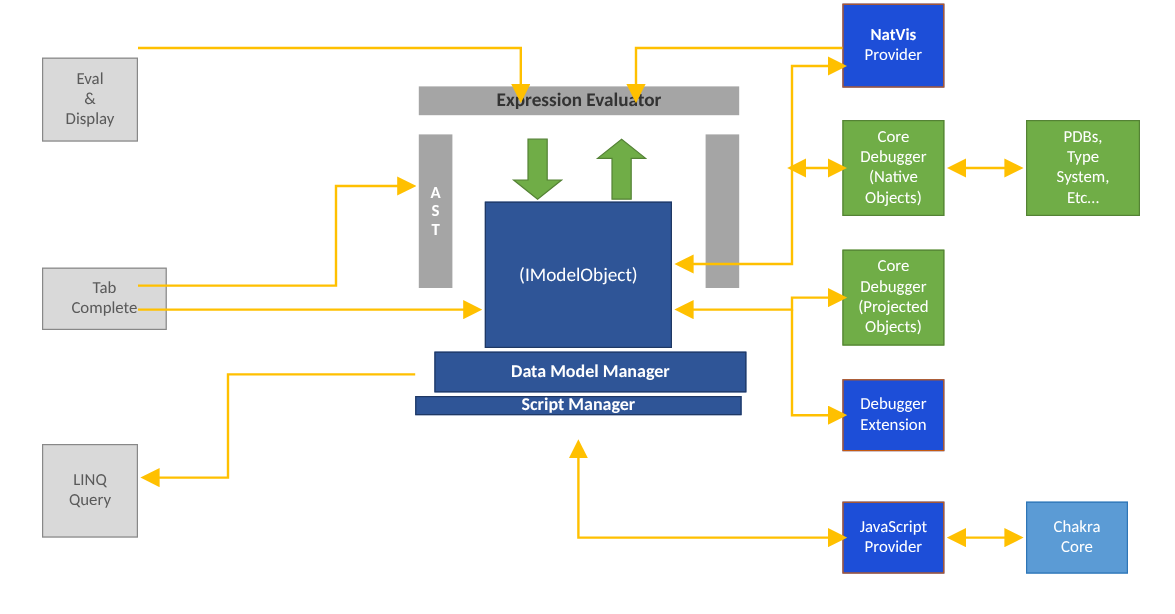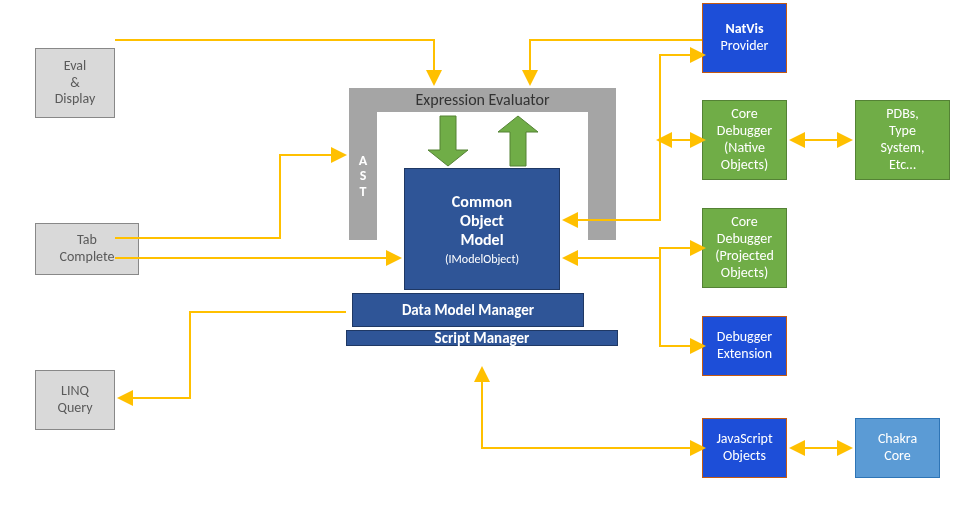--- a/index.html
+++ b/index.html
@@ -77,43 +77,40 @@
   <span style="white-space:pre-line;">Eval
 &amp;
 Display</span>
 </div>
 
 <div class="box gray-box" style="left:35px; top:223px; width:104px; height:52px;">
   <span style="white-space:pre-line;">Tab
 Complete</span>
 </div>
 
-<div class="box gray-box" style="left:35px; top:370px; width:80px; height:60px;">
+<div class="box gray-box" style="left:35px; top:370px; width:80px; height:78px;">
   <span style="white-space:pre-line;">LINQ
 Query</span>
 </div>
 
-<div class="box mid-gray-box" style="left:349px; top:88px; width:267px; height:24px; font-size:16px;">
+<div class="box mid-gray-box" style="left:349px; top:72px; width:267px; height:24px; font-size:16px;font-weight:bold;">
   <span>Expression Evaluator</span>
 </div>
 <div class="ast-box box" style="left:349px; top:112px; width:28px; height:128px;">
   <span style="white-space:pre-line;">A
 S
 T</span>
 </div>
 <div class="box mid-gray-box" style="left:588px; top:112px; width:28px; height:128px;"></div>
 
 <div class="box darker-blue-box" style="left:404px; top:168px; width:156px; height:122px; flex-direction:column; font-size:16px;">
-  <span style="white-space:pre-line;">Common
-Object
-Model</span>
-  <span style="font-weight:normal; font-size:12px; margin-top:2px;">(IModelObject)</span>
+  <span style="font-weight:normal; font-size:16px; margin-top:2px;">(IModelObject)</span>
 </div>
 
-<div class="box darker-blue-box" style="left:352px; top:293px; width:232px; height:34px; font-size:15px;">
+<div class="box darker-blue-box" style="left:362px; top:293px; width:260px; height:34px; font-size:15px;">
   <span>Data Model Manager</span>
 </div>
 
 <div class="box darker-blue-box" style="left:346px; top:330px; width:272px; height:16px; font-size:15px;">
   <span>Script Manager</span>
 </div>
 
 <div class="box orange-box" style="left:702px; top:3px; width:85px; height:70px; flex-direction:column;">
   <span class="bold">NatVis</span>
   <span>Provider</span>
@@ -140,21 +137,21 @@
 Objects)</span>
 </div>
 
 <div class="box orange-box" style="left:702px; top:316px; width:85px; height:60px;">
   <span style="white-space:pre-line;">Debugger
 Extension</span>
 </div>
 
 <div class="box orange-box" style="left:702px; top:418px; width:85px; height:60px;">
   <span style="white-space:pre-line;">JavaScript
-Objects</span>
+Provider</span>
 </div>
 
 <div class="box blue-box" style="left:855px; top:418px; width:85px; height:60px;">
   <span style="white-space:pre-line;">Chakra
 Core</span>
 </div>
 
 <svg class="arrows">
   <defs>
     <marker id="arr" markerWidth="8" markerHeight="8" refX="6" refY="4" orient="auto">

